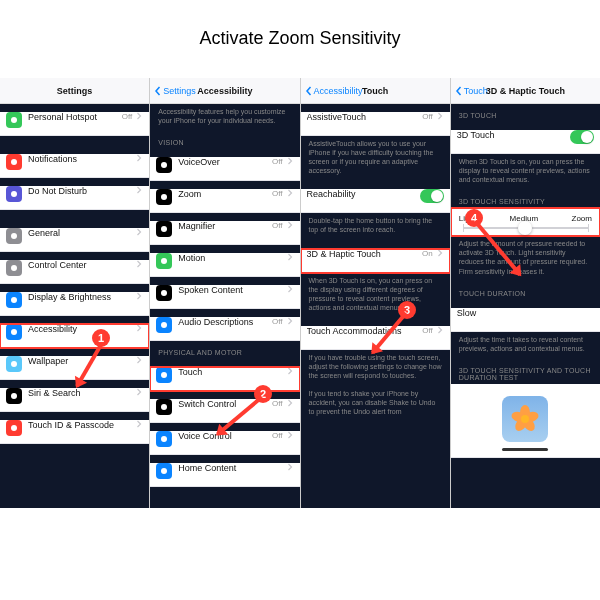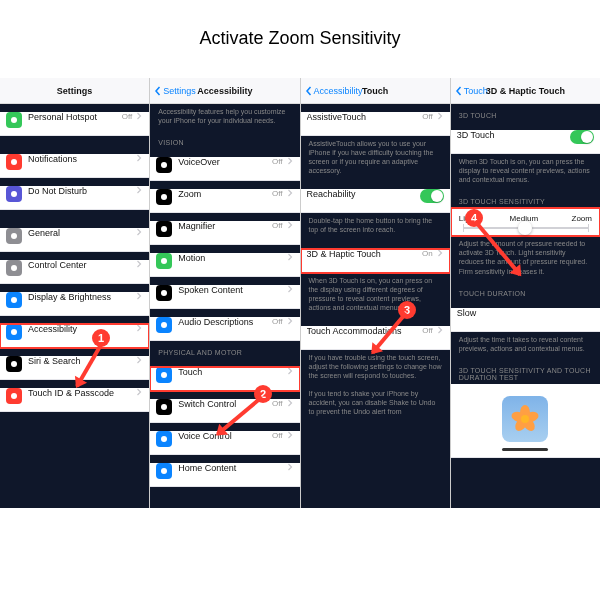--- a/index.html
+++ b/index.html
@@ -144,20 +144,33 @@
             </svg>
           </div>
           <span class="label">Accessibility</span>
           <span class="chev">
             <svg viewBox="0 0 8 8">
               <path d="M2.5 1 L5.5 4 L2.5 7" stroke="#c7c7cc" stroke-width="1.2" fill="none"></path>
             </svg>
           </span>
         </div>
         <div class="row">
+          <div class="icon" style="background:#5ac8fa">
+            <svg viewBox="0 0 10 10">
+              <circle cx="5" cy="5" r="3" fill="#fff"></circle>
+            </svg>
+          </div>
+          <span class="label">Wallpaper</span>
+          <span class="chev">
+            <svg viewBox="0 0 8 8">
+              <path d="M2.5 1 L5.5 4 L2.5 7" stroke="#c7c7cc" stroke-width="1.2" fill="none"></path>
+            </svg>
+          </span>
+        </div>
+        <div class="row">
           <div class="icon" style="background:#000">
             <svg viewBox="0 0 10 10">
               <circle cx="5" cy="5" r="3" fill="#fff"></circle>
             </svg>
           </div>
           <span class="label">Siri &amp; Search</span>
           <span class="chev">
             <svg viewBox="0 0 8 8">
               <path d="M2.5 1 L5.5 4 L2.5 7" stroke="#c7c7cc" stroke-width="1.2" fill="none"></path>
             </svg>

